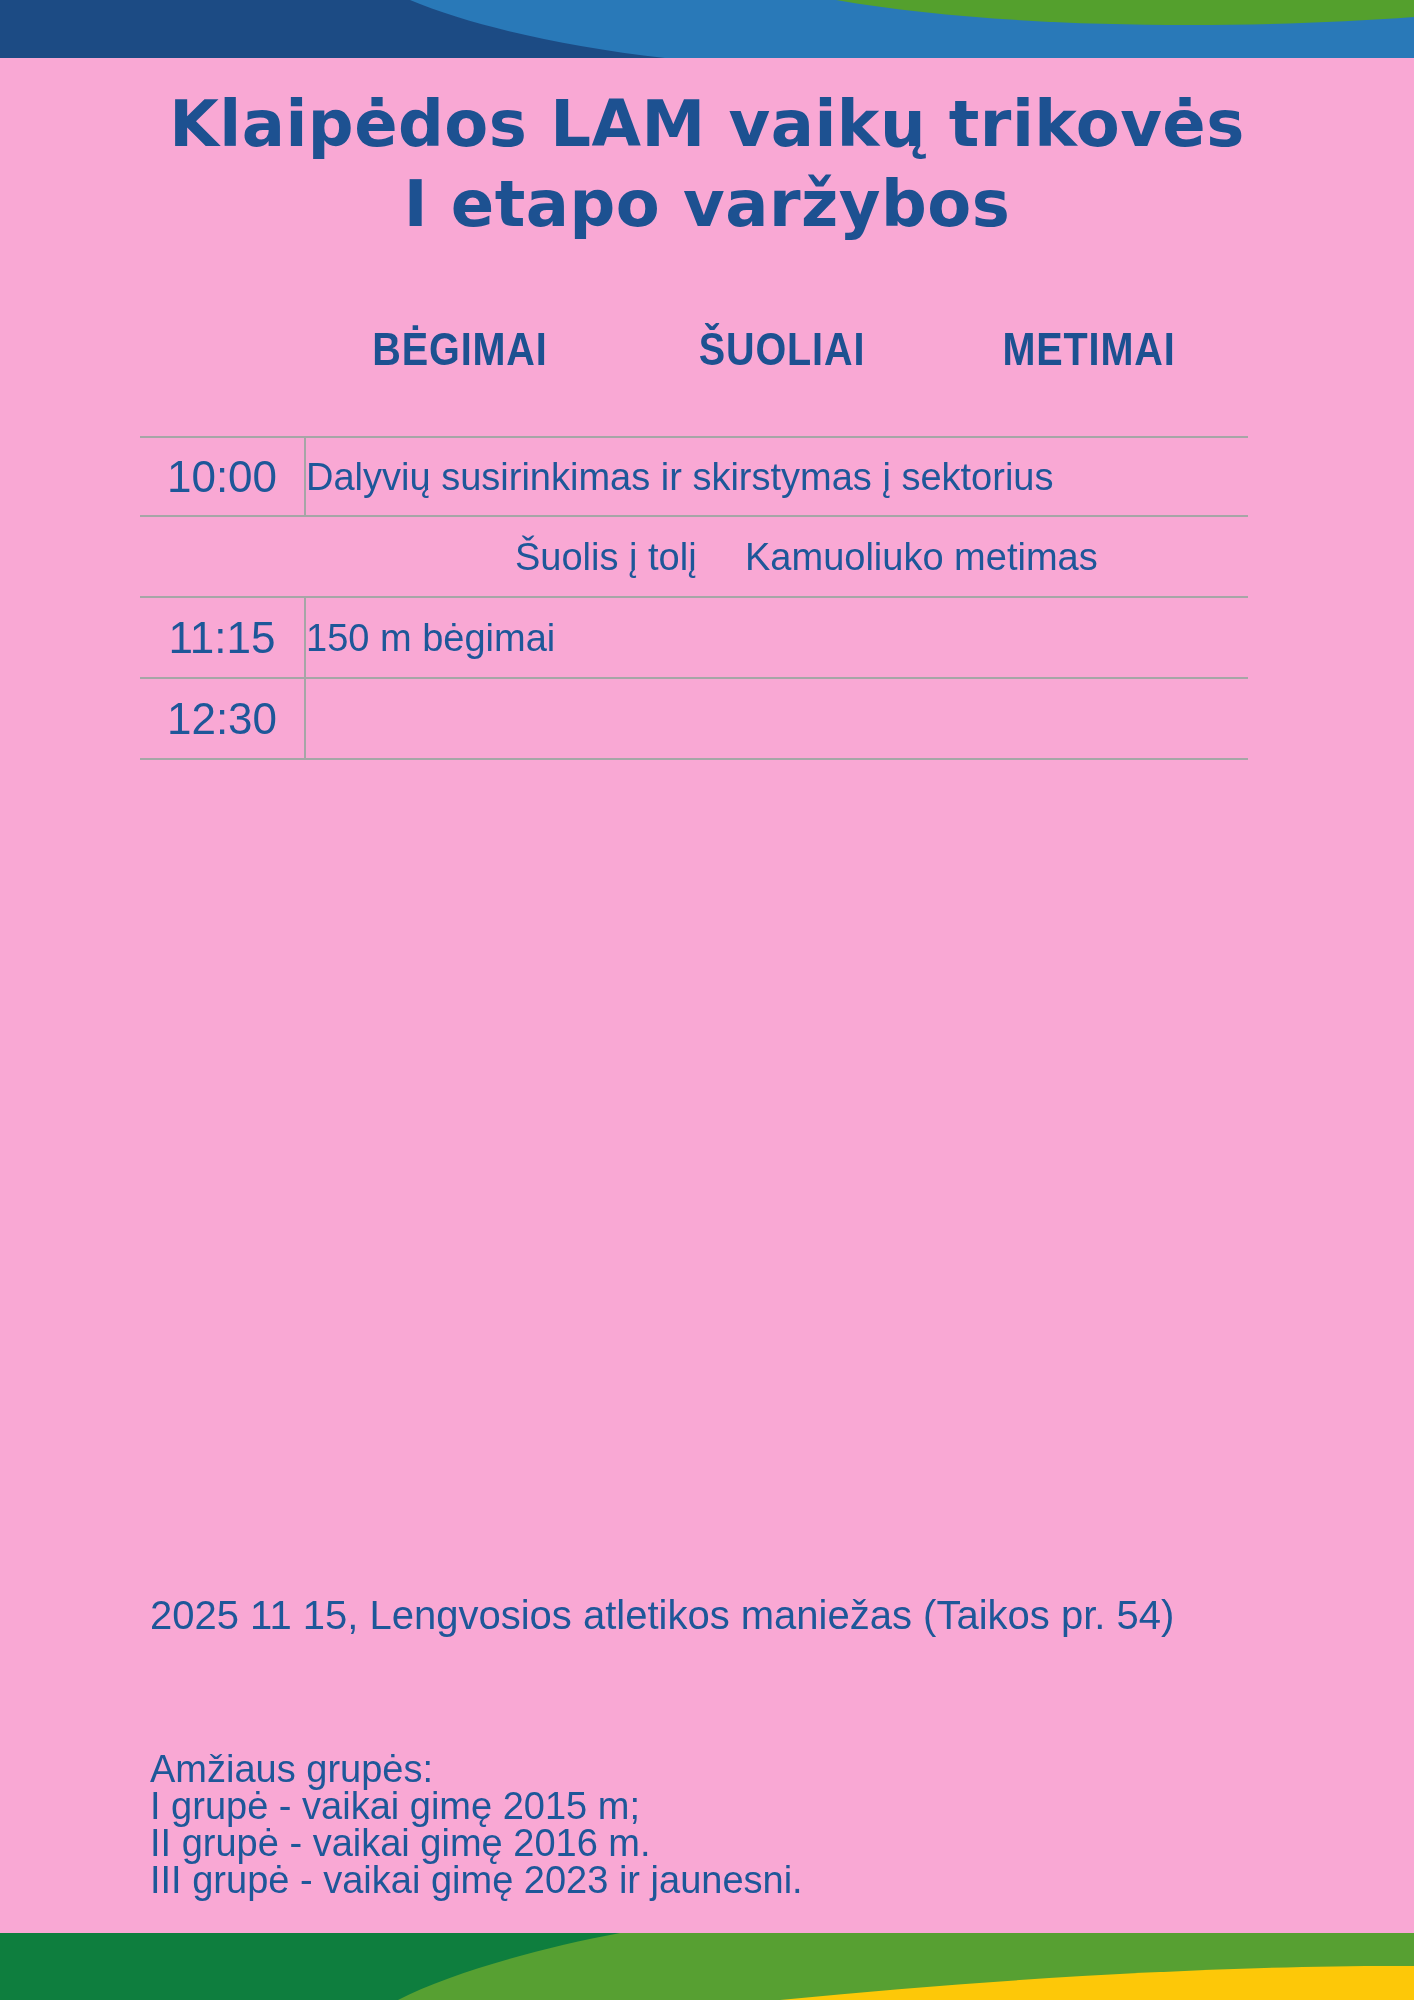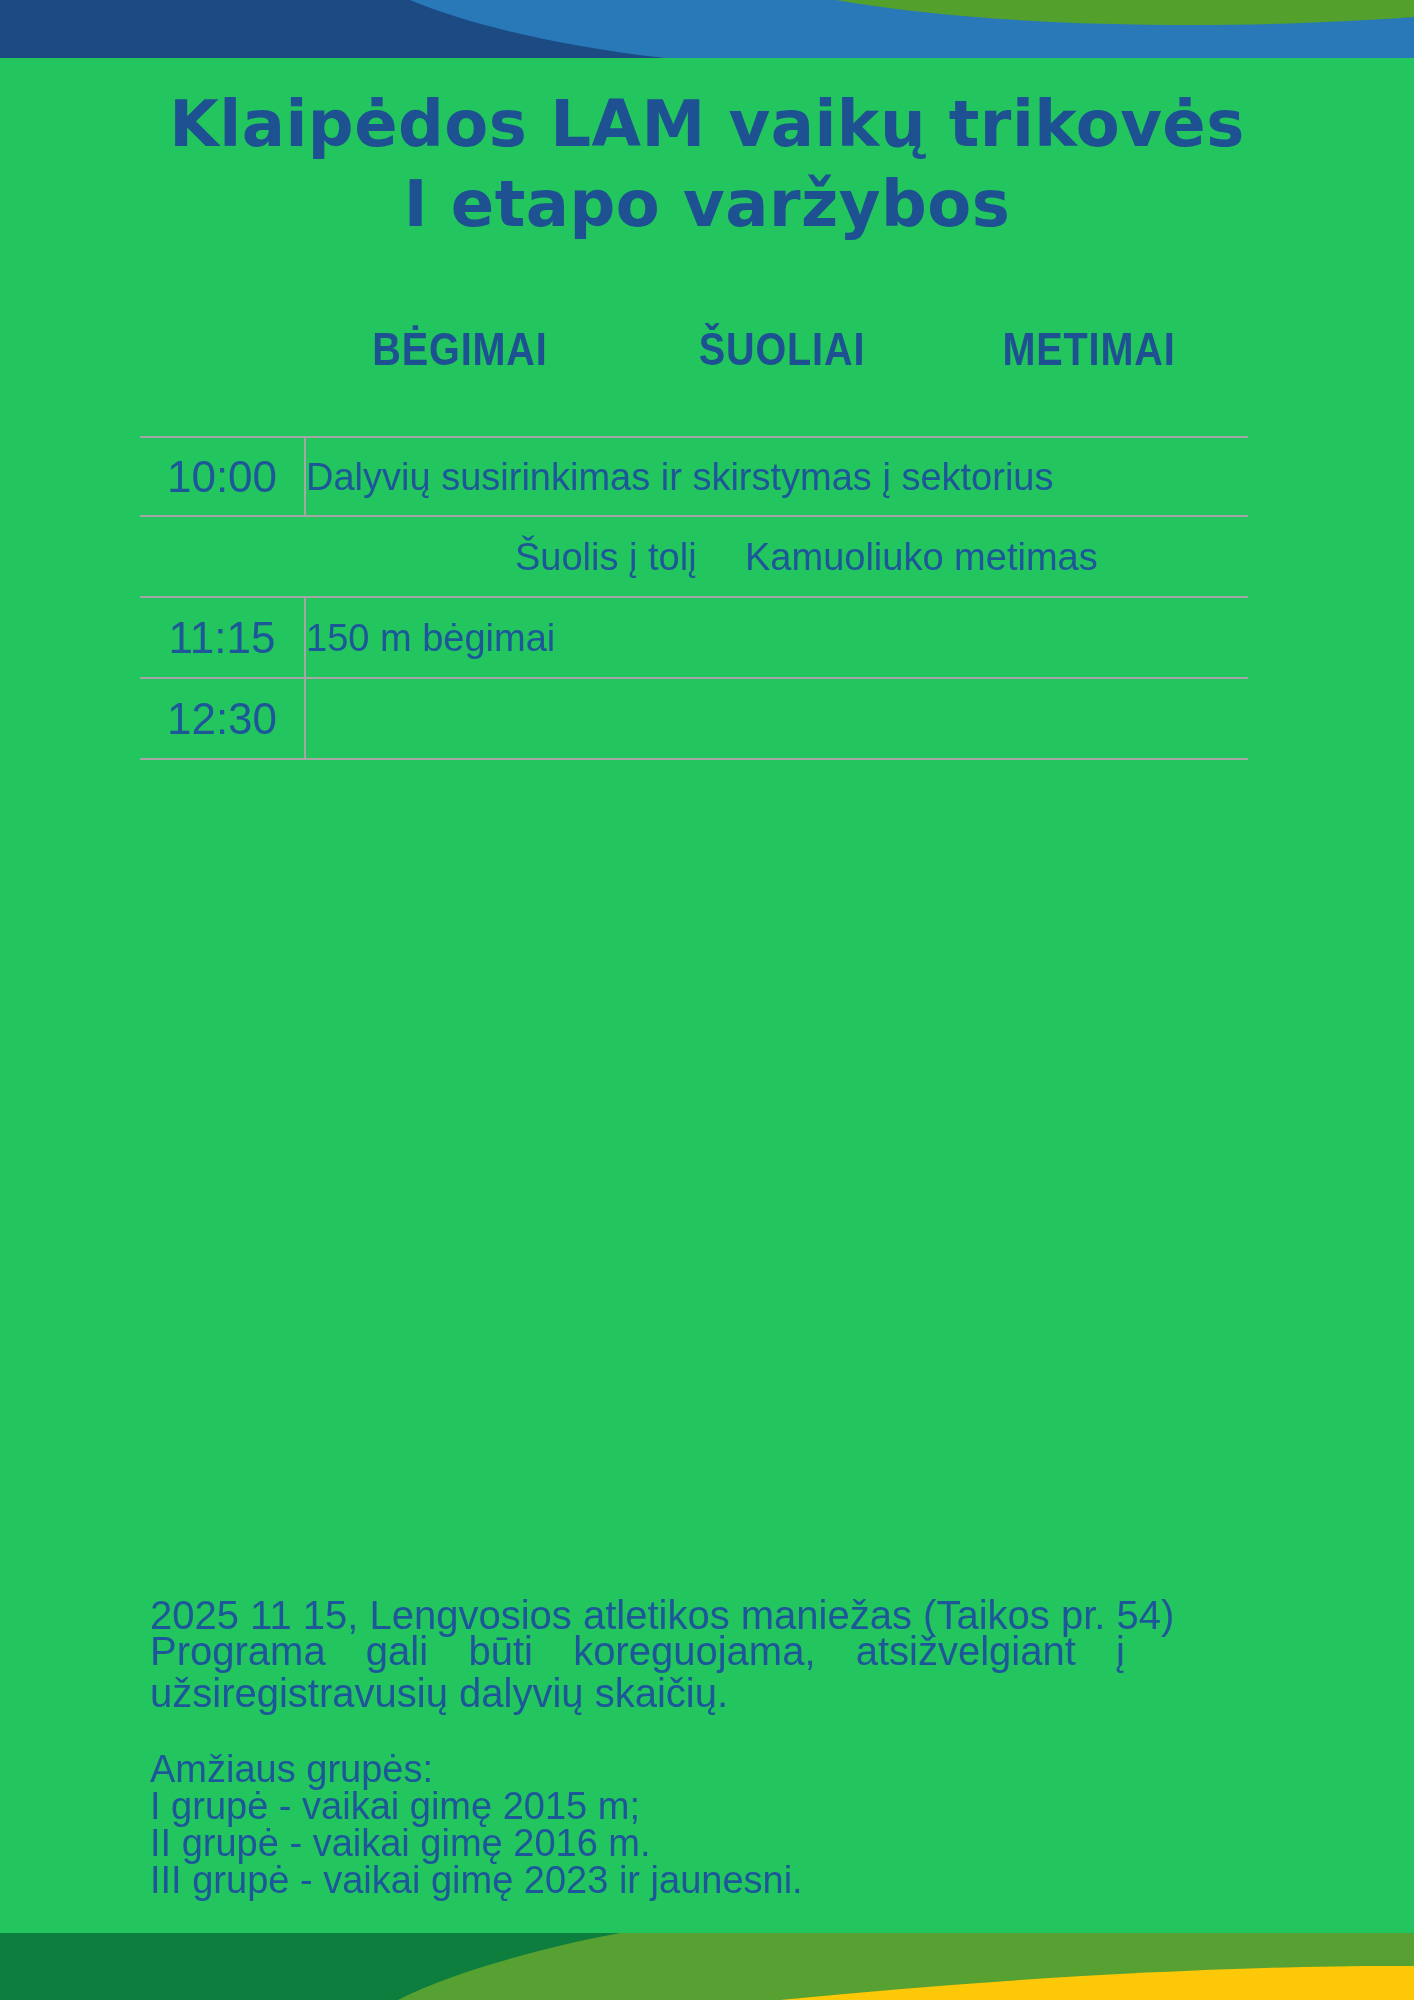--- a/index.html
+++ b/index.html
@@ -11,21 +11,21 @@
     --yellow:#fdc808;
     --title-blue:#1d5191;
     --text-blue:#1e5799;
     --line-gray:#a6a6a6;
   }
   html,body{margin:0;padding:0;background:#ffffff;}
   .page{
     position:relative;
     width:1414px;
     height:2000px;
-    background:#22c55e;
+    background:#f9a8d4;
     overflow:hidden;
     font-family:"Liberation Sans",sans-serif;
   }
   .deco-top{
     position:absolute;left:0;top:0;width:1414px;height:58px;display:block;
   }
   .deco-bottom{
     position:absolute;left:0;top:1933px;width:1414px;height:67px;display:block;
   }
   .fill-navy{fill:var(--navy);}
@@ -158,24 +158,20 @@
     </div>
 
     <div class="srow">
       <div class="time">12:30</div>
     </div>
 
   </div>
 
   <div class="date-line">2025 11 15, Lengvosios atletikos maniežas (Taikos pr. 54)</div>
 
-  <div class="note">
-    <div class="justified">Programa gali būti koreguojama, atsižvelgiant į</div>
-    <div>užsiregistravusių dalyvių skaičių.</div>
-  </div>
 
   <div class="ages">
     <div>Amžiaus grupės:</div>
     <div>I grupė - vaikai gimę 2015 m;</div>
     <div>II grupė - vaikai gimę 2016 m.</div>
     <div>III grupė - vaikai gimę 2023 ir jaunesni.</div>
   </div>
 
   <svg class="deco-bottom" viewBox="0 0 1414 67" preserveAspectRatio="none" aria-hidden="true">
     <rect class="fill-green-light" x="0" y="0" width="1414" height="67"></rect>

